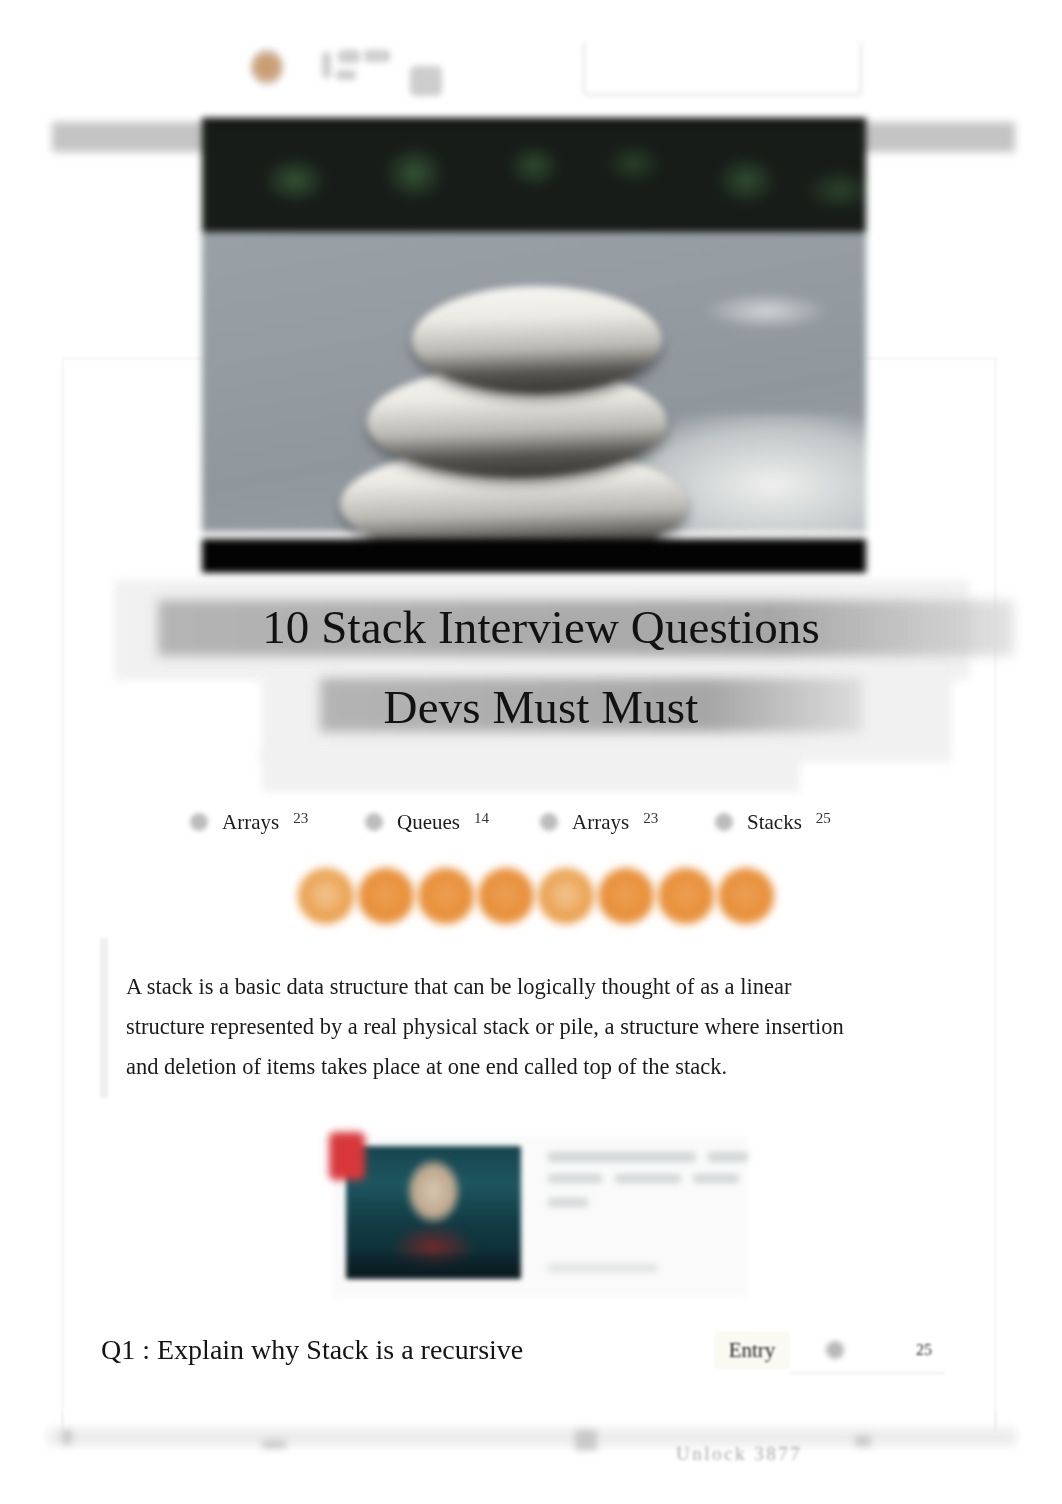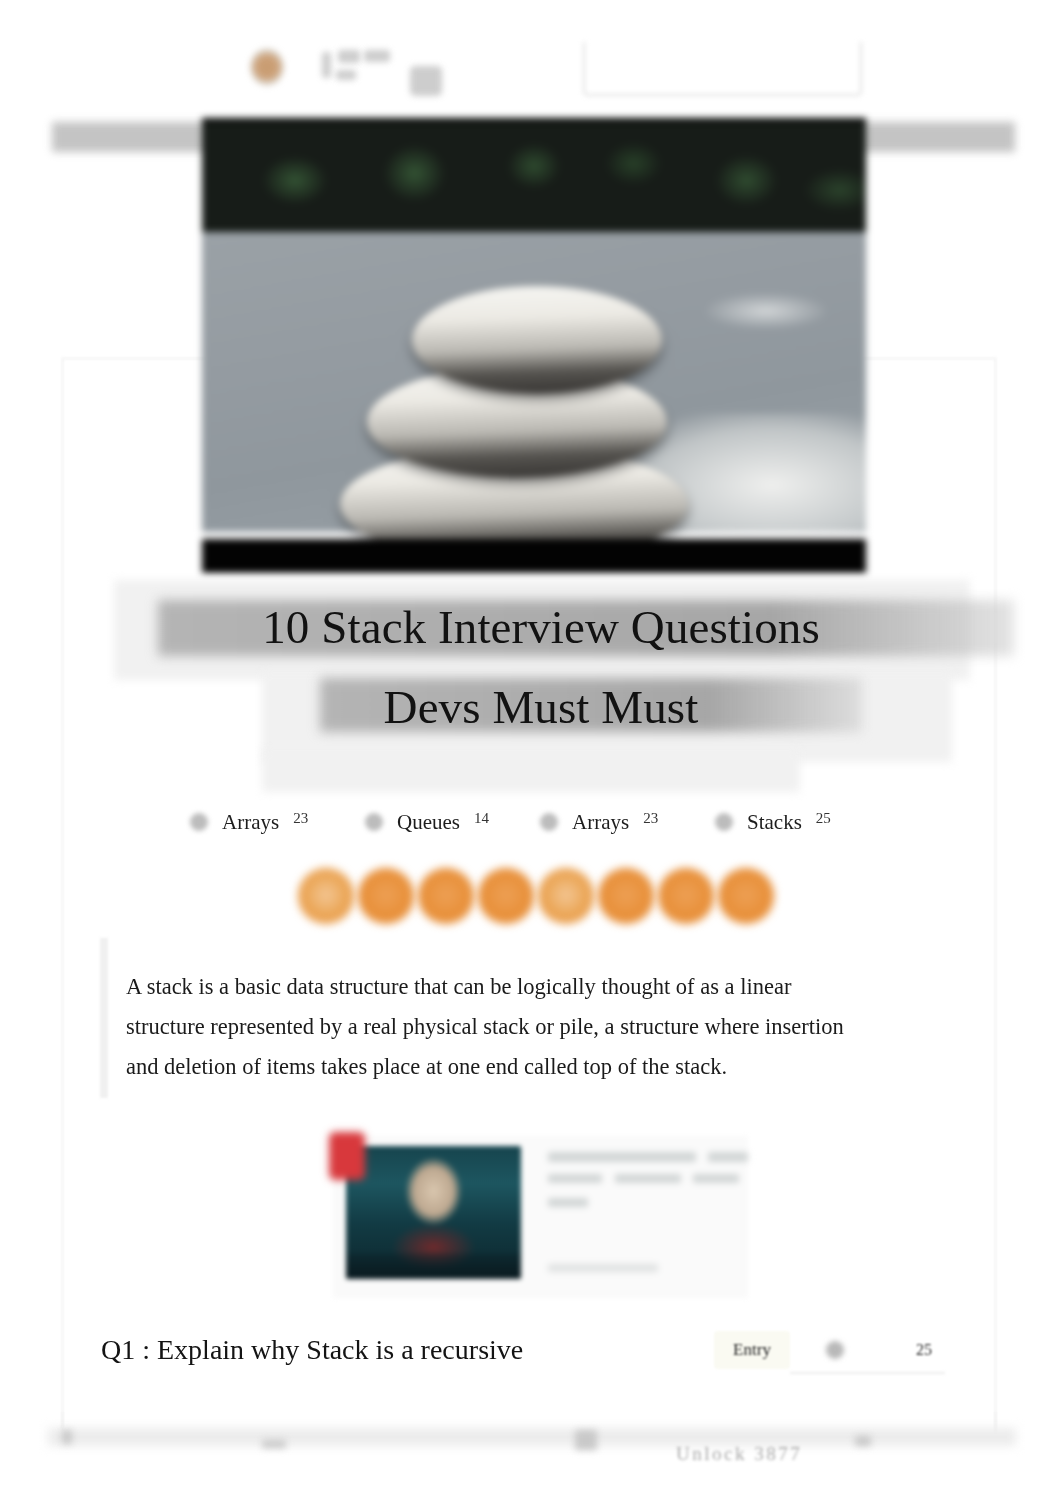--- a/index.html
+++ b/index.html
@@ -282,21 +282,21 @@
     width: 230px; height: 44px;
     display: flex;
     align-items: center;
     filter: blur(.8px);
   }
   .entry-pill {
     width: 76px; height: 38px;
     background: #fafaf2;
     border-radius: 4px;
     display: flex; align-items: center; justify-content: center;
-    font-size: 17px;
+    font-size: 21px;
     color: #242424;
     flex: none;
   }
   .meta-dot {
     width: 18px; height: 18px;
     border-radius: 50%;
     background: #b8b8b8;
     filter: blur(2.8px);
     margin-left: 36px;
     flex: none;

